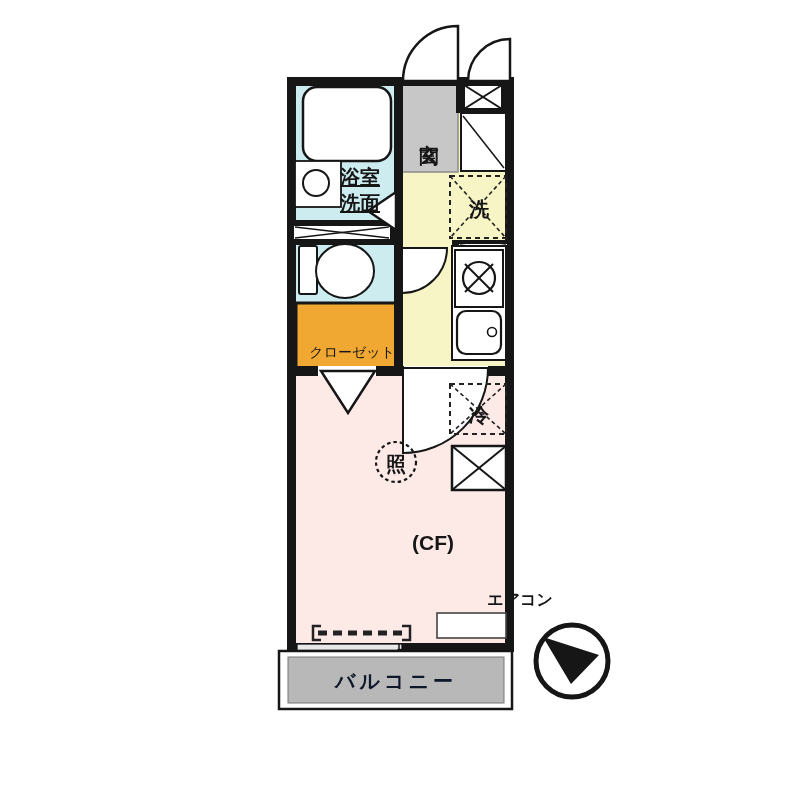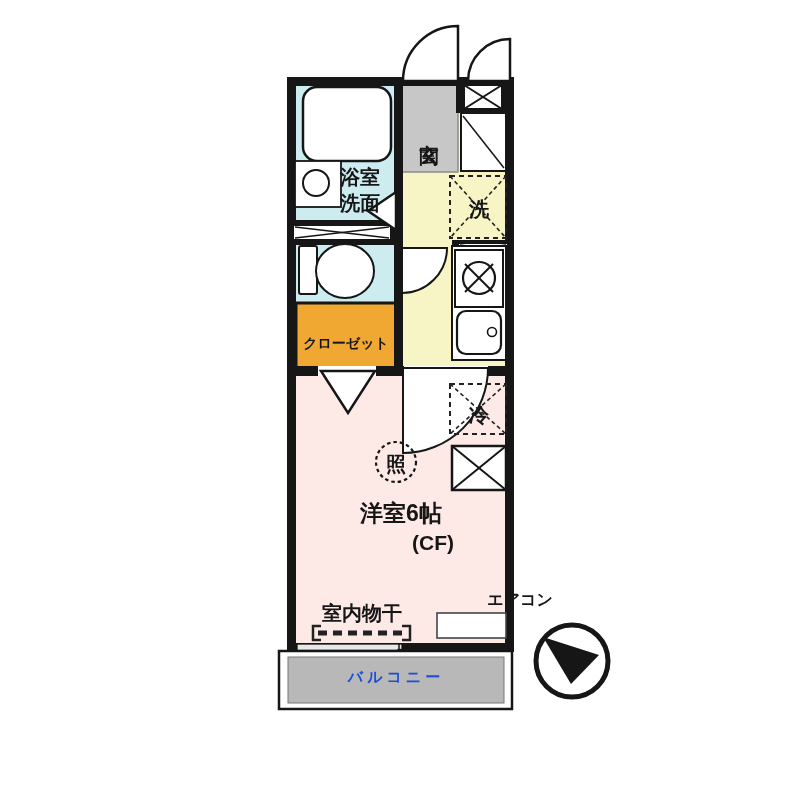--- a/index.html
+++ b/index.html
@@ -1,32 +1,32 @@
 <!DOCTYPE html>
 <html><head>
 <meta charset="utf-8">
 <style>
   html,body{margin:0;padding:0;background:#ffffff;}
   #stage{position:relative;width:800px;height:800px;background:#ffffff;overflow:hidden;
          font-family:"Liberation Sans","DejaVu Sans",sans-serif;color:#161616;}
   #plan-svg{position:absolute;left:0;top:0;}
   .lbl{position:absolute;z-index:5;text-align:center;color:#161616;}
-  .lbl-bathroom{left:322px;top:164px;width:76px;font-size:20px;font-weight:bold;line-height:26px;}
+  .lbl-bathroom{left:322px;top:164px;width:76px;font-size:20px;font-weight:bold;line-height:26px;text-decoration:underline;}
   .lbl-entrance{left:416px;top:94px;height:76px;font-size:19px;font-weight:bold;
                 writing-mode:vertical-rl;text-orientation:upright;letter-spacing:3px;}
   .lbl-washer{left:460px;top:196px;width:38px;font-size:20px;font-weight:bold;}
-  .lbl-closet{left:297px;top:335px;width:98px;font-size:14px;font-weight:bold;}
+  .lbl-closet{left:297px;top:344px;width:98px;font-size:14px;font-weight:normal;text-align:right;}
   .lbl-light{left:376px;top:451px;width:40px;font-size:20px;font-weight:bold;}
   .lbl-mainroom{left:323px;top:498px;width:156px;font-size:23px;font-weight:bold;}
   .lbl-flooring{left:348px;top:531px;width:106px;font-size:21px;font-weight:600;text-align:right;}
   .lbl-fridge{left:460px;top:402px;width:38px;font-size:20px;font-weight:bold;}
   .lbl-drying{left:303px;top:600px;width:118px;font-size:20px;font-weight:bold;}
   .lbl-aircon{left:432px;top:590px;width:80px;font-size:16px;font-weight:bold;margin-left:48px;}
-  .lbl-balcony{left:296px;top:668px;width:200px;font-size:15px;font-weight:600;
-               color:#1d4ed8;letter-spacing:4px;}
+  .lbl-balcony{left:296px;top:668px;width:200px;font-size:20px;font-weight:600;
+               color:#0f172a;letter-spacing:4px;}
 </style>
 </head>
 <body>
 
 <div id="stage">
 
   <svg id="plan-svg" width="800" height="800" viewBox="0 0 800 800">
 
     <rect x="398" y="81" width="110" height="287" fill="#f7f4c5"></rect>
     <rect x="291" y="81" width="107" height="145" fill="#cdecf0"></rect>
@@ -153,20 +153,18 @@
   </svg>
 
   <div class="lbl lbl-bathroom">
     <div>浴室</div>
     <div>洗面</div>
   </div>
   <div class="lbl lbl-entrance">玄関</div>
   <div class="lbl lbl-washer">洗</div>
   <div class="lbl lbl-closet">クローゼット</div>
   <div class="lbl lbl-light">照</div>
-  <div class="lbl lbl-mainroom">洋室6帖</div>
   <div class="lbl lbl-flooring">(CF)</div>
   <div class="lbl lbl-fridge">冷</div>
-  <div class="lbl lbl-drying">室内物干</div>
   <div class="lbl lbl-aircon">エアコン</div>
   <div class="lbl lbl-balcony">バルコニー</div>
 
 </div>
 
 </body></html>

